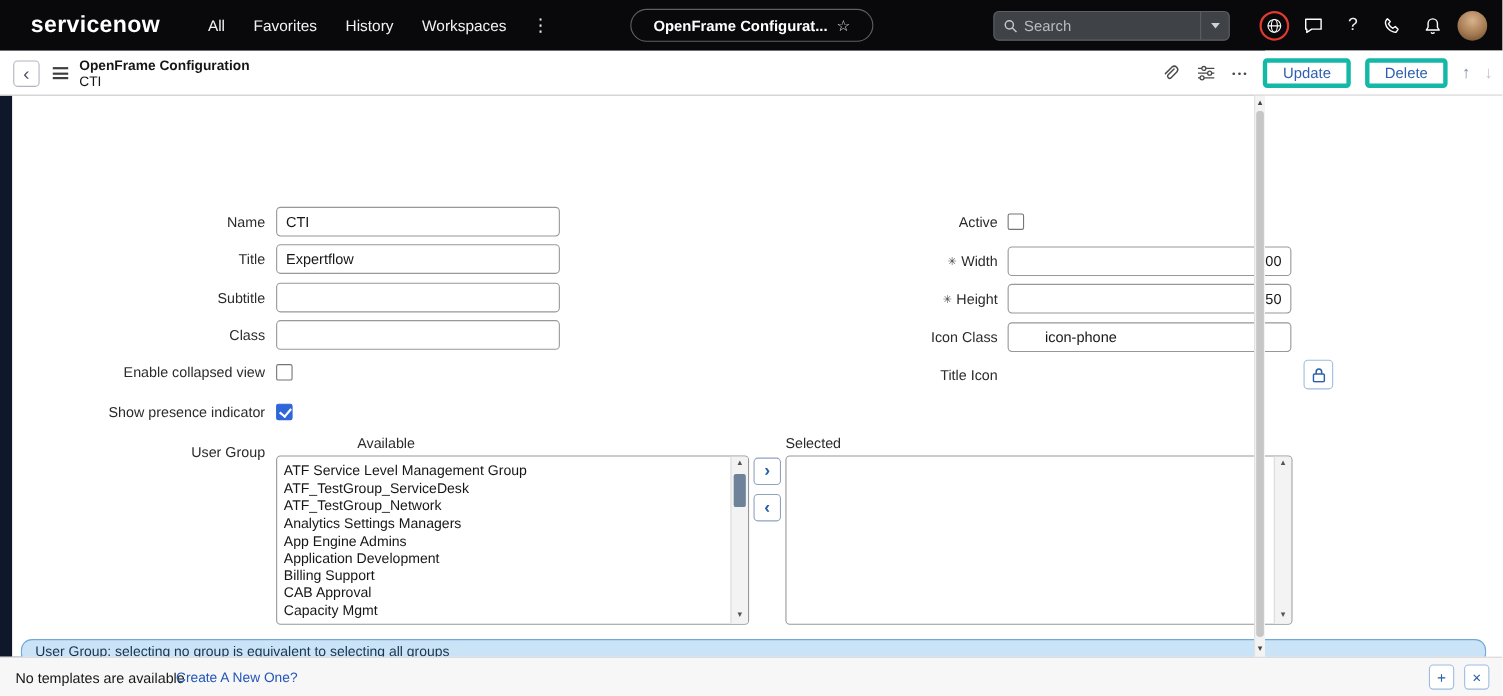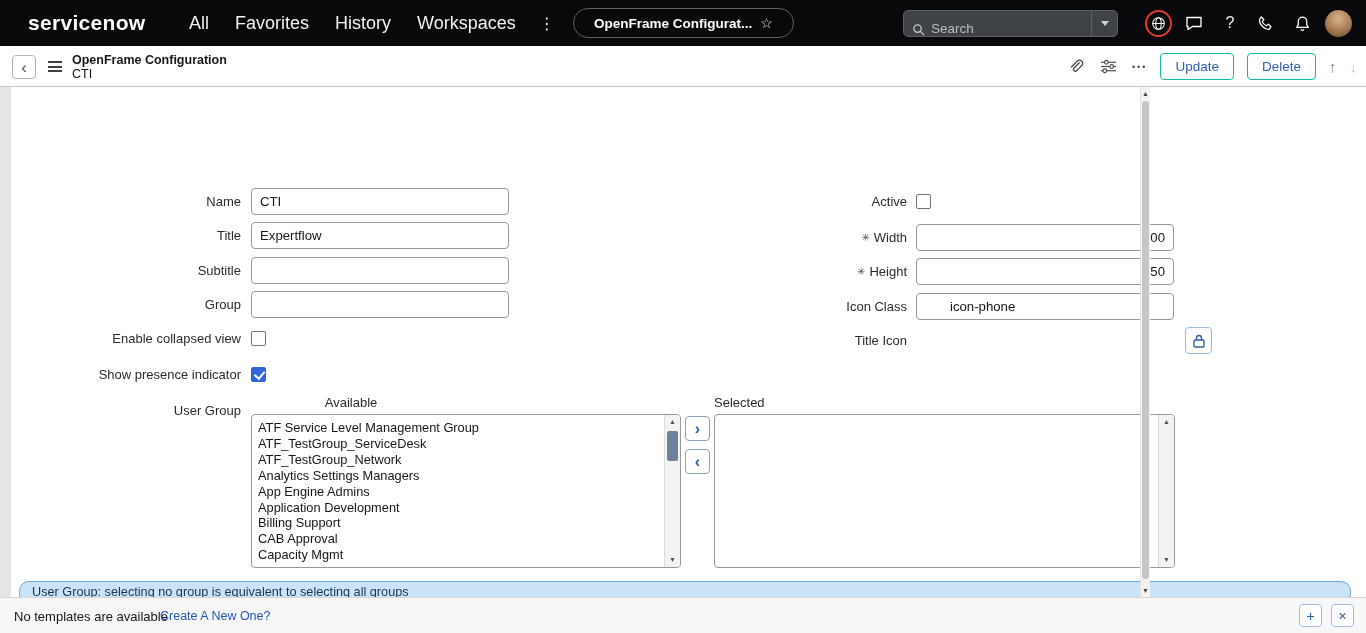--- a/index.html
+++ b/index.html
@@ -1,31 +1,31 @@
 <!DOCTYPE html>
 <html><head>
 <meta charset="utf-8">
 <style>
   * { margin:0; padding:0; box-sizing:border-box; }
   html,body { width:1366px; height:633px; overflow:hidden; background:#fff;
     font-family:"Liberation Sans", sans-serif; }
-  .screen { position:relative; width:1150px; height:633px; background:#e5e5e5; }
+  .screen { position:relative; width:1150px; height:633px; background:#0f172a; }
 
   
   .top-header { position:absolute; top:0; left:0; width:1366px; height:46px; background:#09090b; color:#fff; }
   .logo { position:absolute; left:28px; top:11px; font-size:21px; font-weight:700; letter-spacing:.3px; color:#fff; cursor:pointer; }
   .nav { position:absolute; left:176px; top:0; height:46px; display:flex; align-items:center; }
-  .nav-item { padding:6px 13px; font-size:18px; color:#f2f2f2; cursor:pointer; border-radius:4px; }
+  .nav-item { padding:6px 13px; font-size:14px; color:#f2f2f2; cursor:pointer; border-radius:4px; }
   .nav-kebab { padding:6px 10px; font-size:16px; color:#e8e8e8; cursor:pointer; }
   .context-pill { position:absolute; left:573px; top:8px; width:221px; height:30px; border:1px solid #5c5f63;
     border-radius:16px; display:flex; align-items:center; justify-content:center; gap:8px; cursor:pointer; }
   .context-pill .pill-label { font-size:13.5px; font-weight:700; color:#fff; }
   .context-pill .star { font-size:14px; color:#e8e8e8; }
   .search-group { position:absolute; left:903px; top:10px; width:215px; height:27px; background:#3f4247;
-    border:1px solid #5c6065; border-radius:5px; display:flex; align-items:flex-end; }
+    border:1px solid #5c6065; border-radius:5px; display:flex; align-items:center; }
   .search-group svg { margin-left:8px; flex:none; }
   .search-input { flex:1; min-width:0; background:transparent; border:none; outline:none; color:#e8e8e8;
     font-size:13.5px; padding:0 6px; font-family:inherit; }
   .search-input::placeholder { color:#b9bcbf; }
   .search-caret { width:26px; height:100%; border-left:1px solid #5c6065; display:flex; align-items:center; justify-content:center; cursor:pointer; }
   .caret-shape { width:0; height:0; border-left:4px solid transparent; border-right:4px solid transparent; border-top:5px solid #cfd2d5; }
   .header-icons { position:absolute; right:10px; top:0; height:46px; display:flex; align-items:center; }
   .hicon { width:36px; height:36px; display:flex; align-items:center; justify-content:center; cursor:pointer; }
   .globe-ring { width:27px; height:27px; border:2px solid #e23a30; border-radius:50%; display:flex; align-items:center; justify-content:center; }
   .help-glyph { font-size:16px; color:#f0f0f0; }
@@ -36,21 +36,21 @@
   .form-toolbar { position:absolute; top:46px; left:0; width:1366px; height:41px; background:#fff; border-bottom:1px solid #c9c9c9; }
   .back-btn { position:absolute; left:12px; top:9px; width:24px; height:24px; border:1px solid #b3b3c2; border-radius:4px;
     background:#fff; display:flex; align-items:center; justify-content:center; font-size:17px; color:#52526b; cursor:pointer; line-height:1; }
   .hamburger { position:absolute; left:48px; top:15px; width:14px; cursor:pointer; }
   .hamburger i { display:block; height:2px; background:#3f3f3f; margin:0 0 2.5px 0; }
   .rec-title1 { position:absolute; left:72px; top:7px; font-size:12.5px; font-weight:700; color:#161616; }
   .rec-title2 { position:absolute; left:72px; top:21px; font-size:12.5px; color:#161616; }
   .toolbar-right { position:absolute; right:9px; top:7px; height:27px; display:flex; align-items:center; gap:13px; }
   .t-icon { display:flex; align-items:center; justify-content:center; width:20px; height:20px; cursor:pointer; color:#4a4a4a; }
   .t-dots { font-size:9px; letter-spacing:2px; color:#4a4a4a; cursor:pointer; }
-  .btn { height:27px; padding:0 14px; background:#fff; border:1px solid #14b8a6; border-radius:4px;
+  .btn { height:27px; padding:0 14px; background:#fff; border:4px solid #14b8a6; border-radius:4px;
     color:#2e5fae; font-size:13.5px; font-family:inherit; cursor:pointer; }
   .arrow-up { font-size:15px; color:#7d8aa8; cursor:pointer; }
   .arrow-down { font-size:15px; color:#c2c2c2; cursor:pointer; }
 
   
   .form-area { position:absolute; top:87px; left:0; width:1356px; height:510px; background:#fff;margin-left:11px; }
   .lbl { position:absolute; font-size:13px; color:#2b2b2b; line-height:15px; }
   .lbl-l { left:0; width:230px; text-align:right; }
   .lbl-r { left:666px; width:230px; text-align:right; }
   .mand { font-size:10px; color:#4d4d4d; margin-right:4px; position:relative; top:-1px; }
@@ -200,21 +200,21 @@
 
     <div class="lbl lbl-l" style="top:107px">Name</div>
     <input class="input in-l" style="top: 101px;" value="CTI">
 
     <div class="lbl lbl-l" style="top:141px">Title</div>
     <input class="input in-l" style="top: 135px;" value="Expertflow">
 
     <div class="lbl lbl-l" style="top:176px">Subtitle</div>
     <input class="input in-l" style="top: 170px;" value="">
 
-    <div class="lbl lbl-l" style="top:210px">Group</div>
+    <div class="lbl lbl-l" style="top:210px">Class</div>
     <input class="input in-l" style="top: 204px;" value="">
 
     <div class="lbl lbl-l" style="top:244px">Enable collapsed view</div>
     <div class="checkbox" style="left:240px; top:244px"></div>
 
     <div class="lbl lbl-l" style="top:280px">Show presence indicator</div>
     <div class="checkbox checked" style="left:240px; top:280px"></div>
 
     <div class="lbl lbl-r" style="top:107px">Active</div>
     <div class="checkbox" style="left:905px; top:107px"></div>

